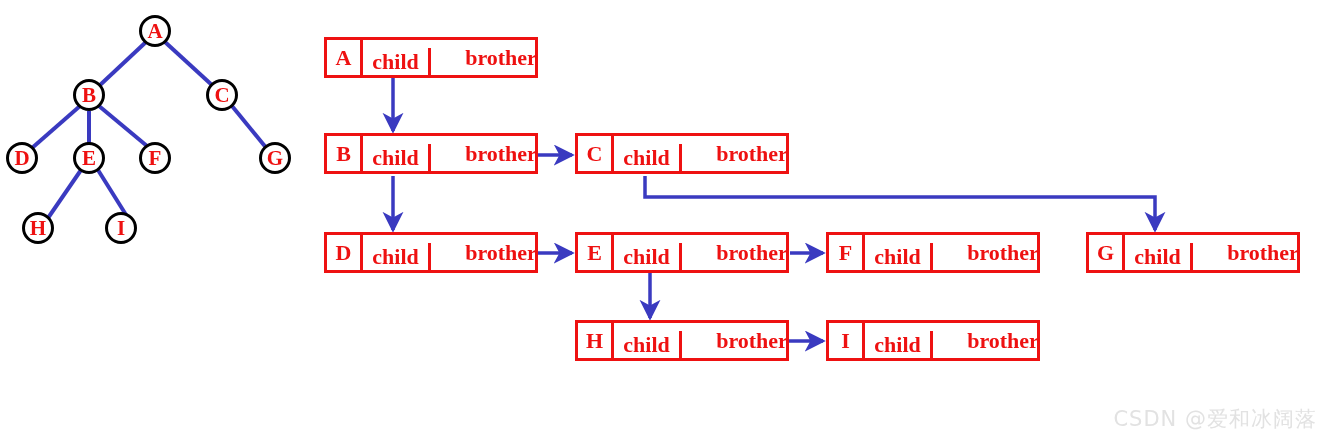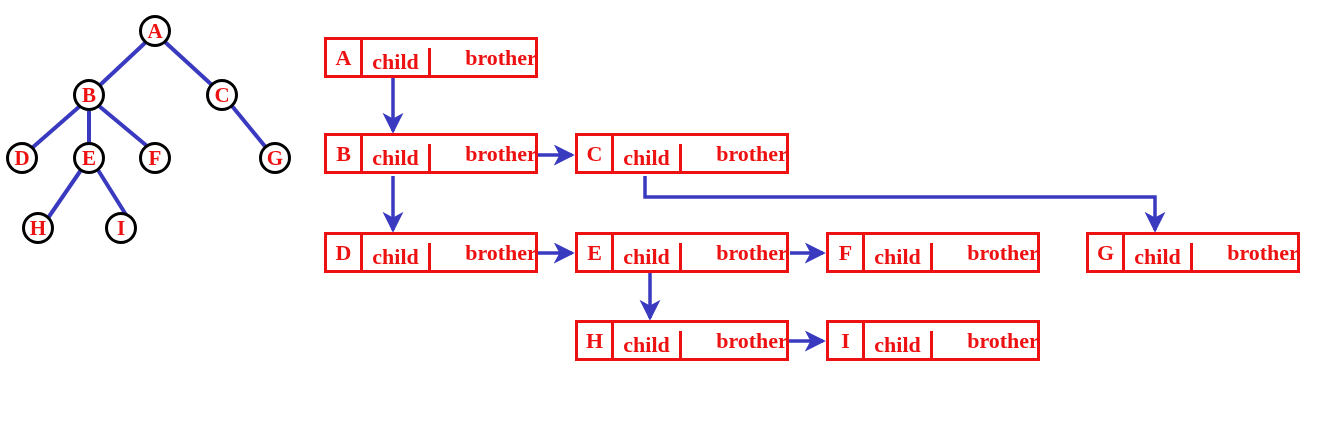--- a/index.html
+++ b/index.html
@@ -212,14 +212,15 @@
     <div class="ll-cell child">child</div>
     <div class="ll-cell brother">brother</div>
   </div>
 
   <div class="ll-node" style="left:826px; top:320px;">
     <div class="ll-cell key">I</div>
     <div class="ll-cell child">child</div>
     <div class="ll-cell brother">brother</div>
   </div>
 
+  <div id="watermark">CSDN @爱和冰阔落</div>
 
 </div>
 
 </body></html>

